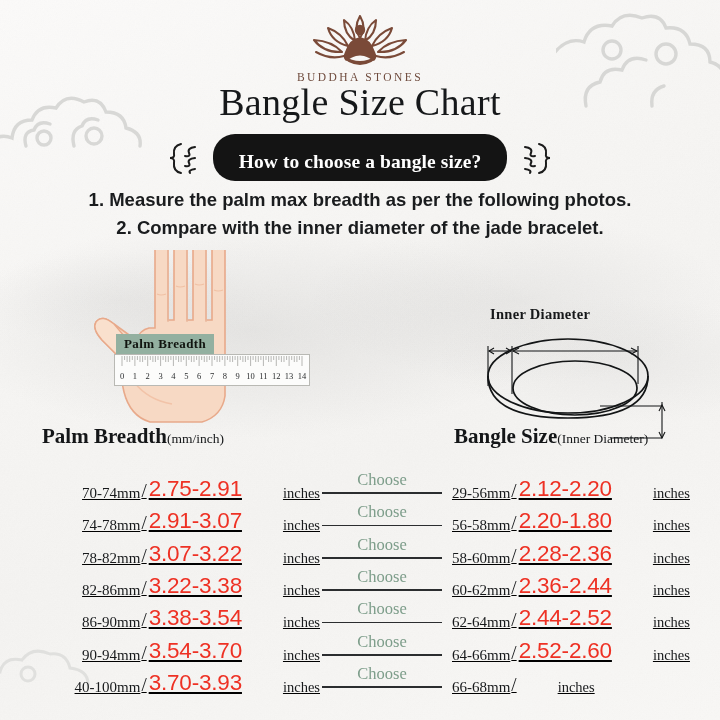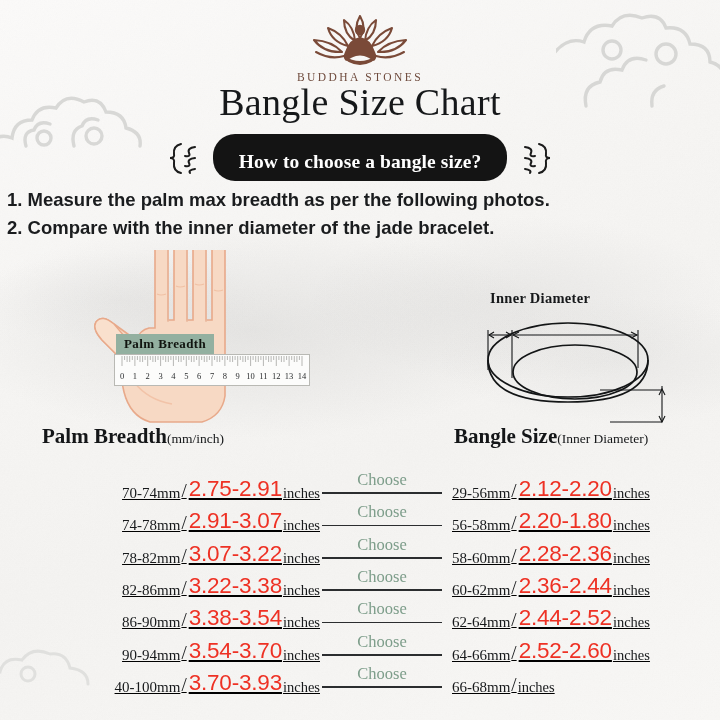--- a/index.html
+++ b/index.html
@@ -82,22 +82,22 @@
     font-size: 19.5px;
     font-weight: bold;
     font-family: "Liberation Serif", serif;
     white-space: nowrap;
     letter-spacing: .1px;
   }
 
   
   #instructions {
     position: absolute;
-    top: 186px; left: 7px; right: 0;
-    text-align: left;
+    top: 186px; left: 0; right: 0;
+    text-align: center;
     font-family: "Liberation Sans", sans-serif;
     font-size: 18.5px;
     font-weight: bold;
     color: #1a1c1e;
     line-height: 1.5;
   }
   #instructions div { white-space: nowrap; }
 
   
   #hand-figure {
@@ -122,21 +122,21 @@
     position: absolute;
     left: 52px; top: 104px;
     width: 196px; height: 32px;
     background: #fcfcfb;
     border: 1px solid #b9b9b4;
   }
 
   
   #bangle-figure {
     position: absolute;
-    left: 450px; top: 290px;
+    left: 450px; top: 306px;
     width: 220px; height: 135px; text-align: center;
   }
   #inner-diameter-label {
     position: absolute;
     left: 40px; top: 0px;
     font-family: "Liberation Serif", serif;
     font-size: 14.5px;
     font-weight: bold;
     color: #16181a;
     letter-spacing: .3px;
@@ -187,20 +187,21 @@
     font-family: "Liberation Sans", sans-serif;
     font-size: 22.5px;
     color: #ee3124;
     letter-spacing: -.2px;
     padding: 0 1px;
   }
   .inch-word {
     font-family: "Liberation Serif", serif;
     font-size: 14.5px;
     color: #17191b;
+    margin-left: 40px;
   }
 
   .connector {
     position: absolute;
     top: 0;
     width: 120px;
     height: 32px;
   }
   .connector .choose {
     position: absolute;

